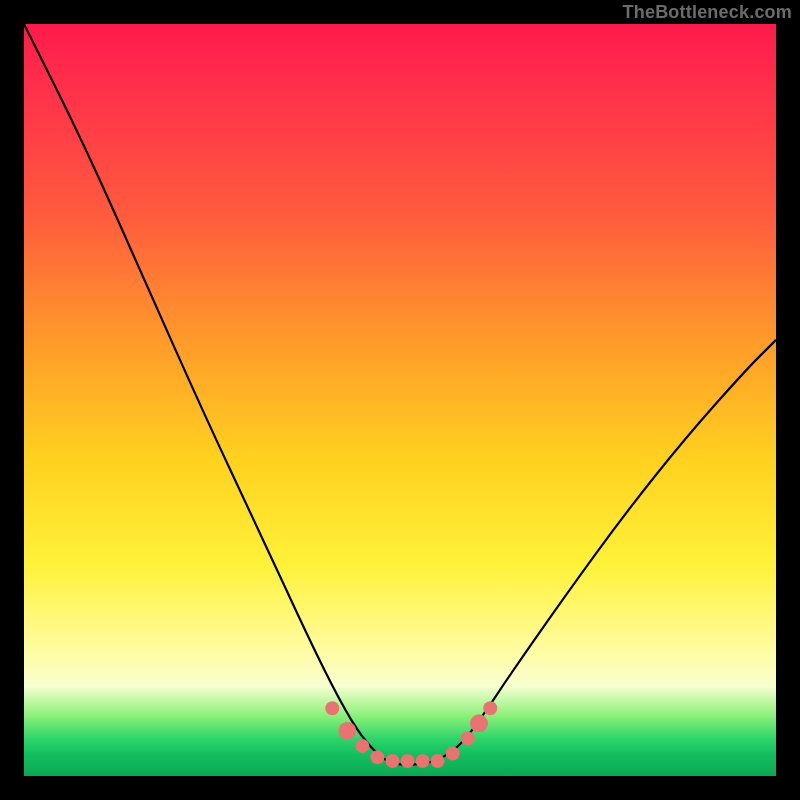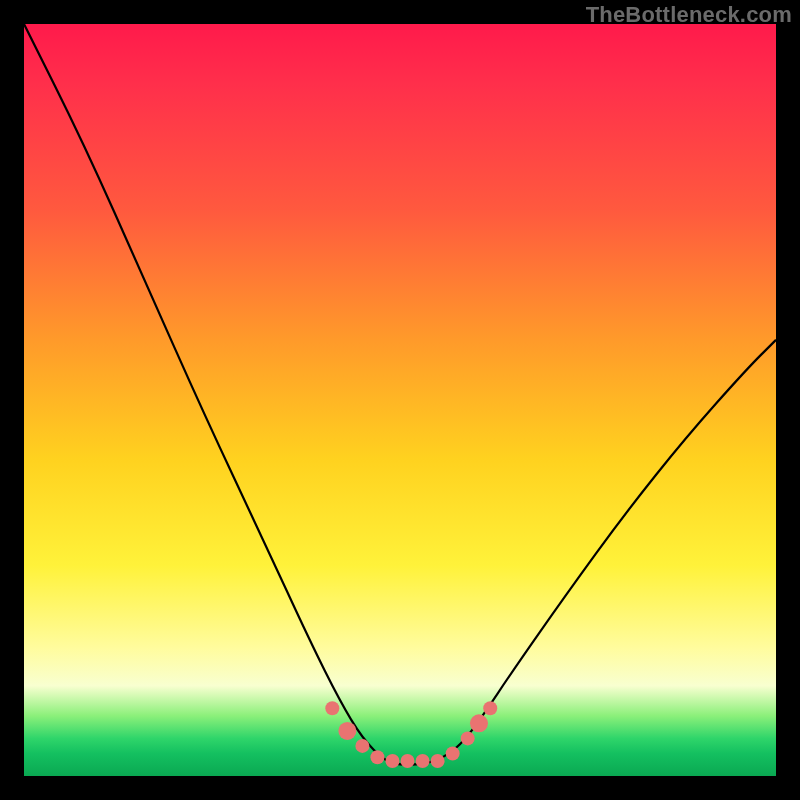--- a/index.html
+++ b/index.html
@@ -45,21 +45,21 @@
     left: 0;
     top: 0;
     width: 100%;
     height: 100%;
   }
   .watermark {
     position: absolute;
     top: 2px;
     right: 8px;
     font-family: Arial, Helvetica, sans-serif;
-    font-size: 22px;
+    font-size: 18px;
     font-weight: 600;
     color: #6b6b6b;
     letter-spacing: 0.2px;
   }
 </style>
 </head>
 <body>
 
 <div class="frame">
   <div class="gradient"></div>

